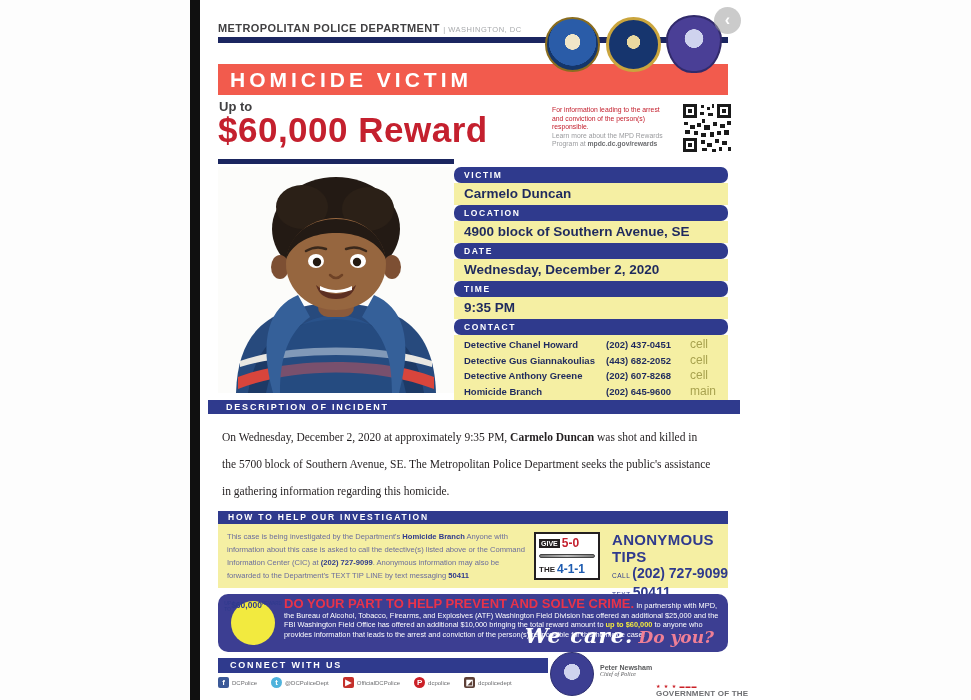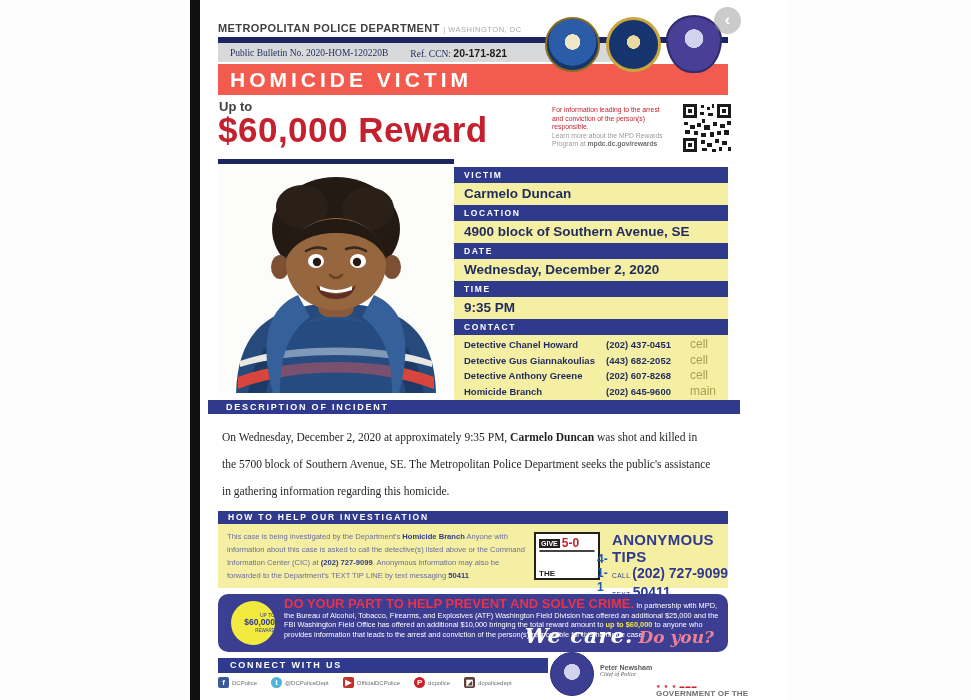--- a/index.html
+++ b/index.html
@@ -32,21 +32,21 @@
   .reward-info .gray { color:#9a9b9e; }
   .reward-info .gray b { color:#6d6e71; }
   .qr { position:absolute; left:482px; top:103px; width:50px; height:50px; background:#fff; }
   .divider { position:absolute; left:18px; top:159px; width:236px; height:5px; background:#1b2660; }
 
   
   .photo { position:absolute; left:18px; top:167px; width:236px; height:226px; background:#fbfbf9; overflow:hidden; }
 
   
   .vpanel { position:absolute; left:254px; top:167px; width:274px; height:226px; display:flex; flex-direction:column; }
-  .vlabel { background:#2f3a8d; color:#fff; font-size:8.5px; font-weight:bold; letter-spacing:1.6px; padding:3px 0 3px 10px; }
+  .vlabel { background:#2f3a8d; color:#fff; font-size:8.5px; font-weight:bold; letter-spacing:1.6px; padding:3px 0 3px 10px;border-radius:7px; }
   .vvalue { background:#f5efa3; color:#1f2a5e; font-size:13.5px; font-weight:bold; padding:3px 0 4px 10px; }
   .contact-block { background:#f5efa3; flex:1; padding:2px 6px 2px 10px; }
   .contact-row { display:flex; align-items:baseline; font-size:9.5px; line-height:14.5px; color:#1f2a5e; }
   .contact-name { font-weight:bold; width:142px; }
   .contact-phone { font-weight:bold; width:84px; }
   .contact-type { color:#a8a24f; font-size:12px; }
 
   
   .section-bar { position:absolute; background:#2f3a8d; color:#fff; font-weight:bold; letter-spacing:1.8px; }
   .desc-bar { left:8px; top:400px; width:532px; height:14px; font-size:9px; line-height:14px; padding-left:18px; }
@@ -55,30 +55,30 @@
   
   .help-bar { left:18px; top:511px; width:510px; height:13px; font-size:8.5px; line-height:13px; padding-left:10px; }
   .help-box { position:absolute; left:18px; top:524px; width:510px; height:64px; background:#f5efa3; }
   .help-text { position:absolute; left:9px; top:6px; width:300px; font-size:7.6px; line-height:13px; color:#6b6d9c; }
   .help-text b { color:#2f3a8d; }
   .give-logo { position:absolute; left:316px; top:8px; width:66px; height:48px; background:#fff; border:2.5px solid #231f20; padding:2px 3px; display:flex; flex-direction:column; justify-content:space-between; }
   .give-row { display:flex; align-items:center; gap:2px; }
   .give-word { background:#231f20; color:#fff; font-size:7px; font-weight:bold; padding:0 2px; line-height:9px; }
   .the-word { color:#231f20; font-size:8px; font-weight:bold; }
   .five-o { color:#c4202e; font-size:12px; font-weight:bold; }
-  .four11 { color:#1d5bb0; font-size:12px; font-weight:bold;margin-left:40px; }
+  .four11 { color:#1d5bb0; font-size:12px; font-weight:bold; }
   .baton { height:4px; background:linear-gradient(90deg,#777,#bbb,#777); border:1px solid #444; border-radius:2px; }
   .anon { position:absolute; left:394px; top:7px; width:112px; color:#2f3a8d; }
   .anon-title { font-size:15px; font-weight:bold; letter-spacing:.3px; }
   .anon-row { font-size:14px; font-weight:bold; line-height:16px; white-space:nowrap; }
   .anon-row .small { font-size:6.5px; font-weight:normal; letter-spacing:.5px; margin-right:2px; }
 
   
   .prevent-box { position:absolute; left:18px; top:594px; width:510px; height:58px; background:#3c3e92; border-radius:10px; }
-  .reward-circle { position:absolute; left:13px; top:7px; width:44px; height:44px; border-radius:50%; background:#f2ea3f; color:#2f3a8d; text-align:right; display:flex; flex-direction:column; justify-content:center; line-height:1.15; }
+  .reward-circle { position:absolute; left:13px; top:7px; width:44px; height:44px; border-radius:50%; background:#f2ea3f; color:#2f3a8d; text-align:left; display:flex; justify-content:center; line-height:1.15; }
   .rc1 { font-size:5px; } .rc2 { font-size:8.5px; font-weight:bold; } .rc3 { font-size:4.5px; }
   .prevent-text { position:absolute; left:66px; top:5px; width:436px; font-size:7.4px; line-height:9.6px; color:#fff; }
   .prevent-text .head { color:#e8334a; font-weight:bold; font-size:13px; }
   .prevent-text .hl { color:#f2ea3f; font-weight:bold; }
   .wecare { position:absolute; right:14px; bottom:4px; font-family:"DejaVu Serif", serif; font-style:italic; }
   .wecare .wc { color:#fff; font-size:21px; font-weight:bold; letter-spacing:1px; }
   .wecare .dy { color:#ef7f96; font-size:17px; font-weight:bold; }
 
   
   .connect-bar { left:18px; top:658px; width:330px; height:15px; font-size:9px; line-height:15px; padding-left:12px; }
@@ -110,24 +110,20 @@
   <div class="black-bar bar-right"></div>
   <div class="nav-prev">‹</div>
 
   <div class="poster">
 
     <div class="dept-line">
       <span>METROPOLITAN POLICE DEPARTMENT</span>
       <span class="dept-suffix">| WASHINGTON, DC</span>
     </div>
     <div class="navy-thin"></div>
-    <div class="bulletin-strip">
-      <span class="bulletin-no">Public Bulletin No. 2020-HOM-120220B</span>
-      <span class="ccn"><span>Ref. CCN: </span><b>20-171-821</b></span>
-    </div>
     <div class="banner">HOMICIDE VICTIM</div>
 
     <div class="badge badge-atf"></div>
     <div class="badge badge-fbi"></div>
     <div class="badge badge-mpd"></div>
 
     <div class="upto">Up to</div>
     <div class="reward-amount">$60,000 Reward</div>
     <div class="reward-info">
       <div class="red">For information leading to the arrest and conviction of the person(s) responsible.</div>

